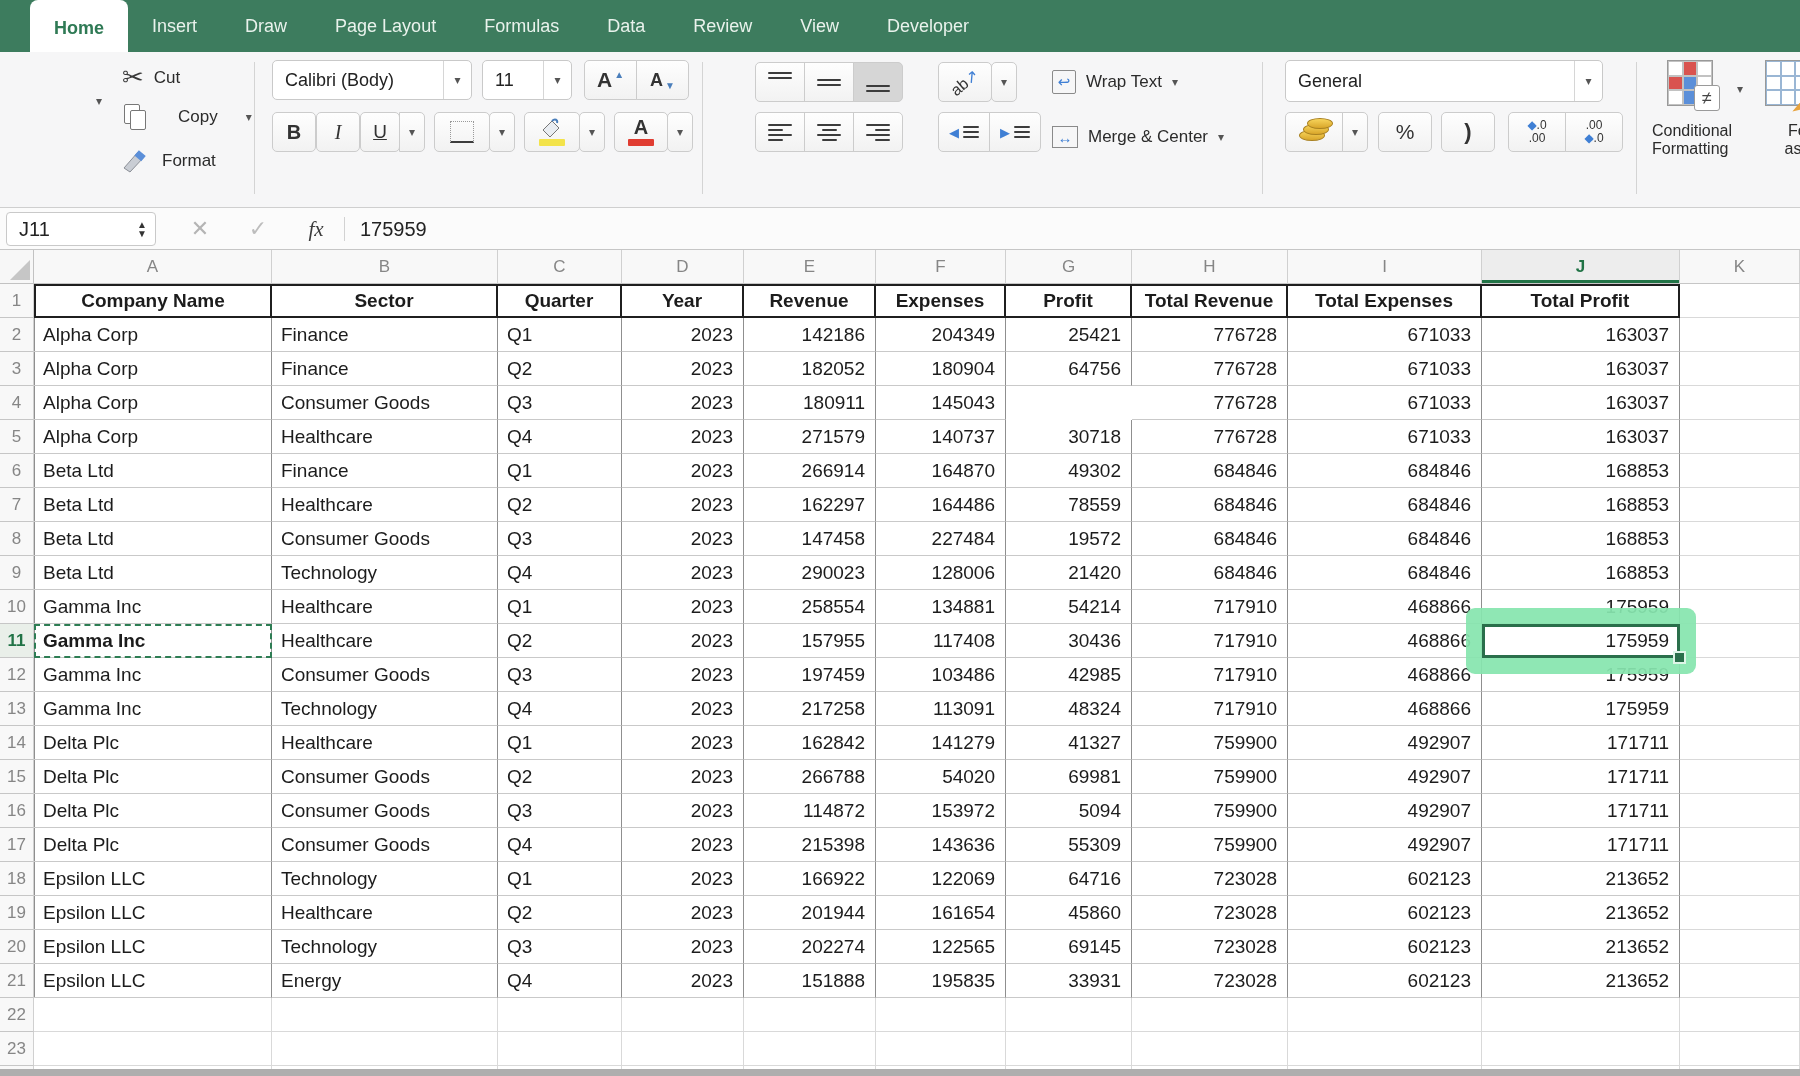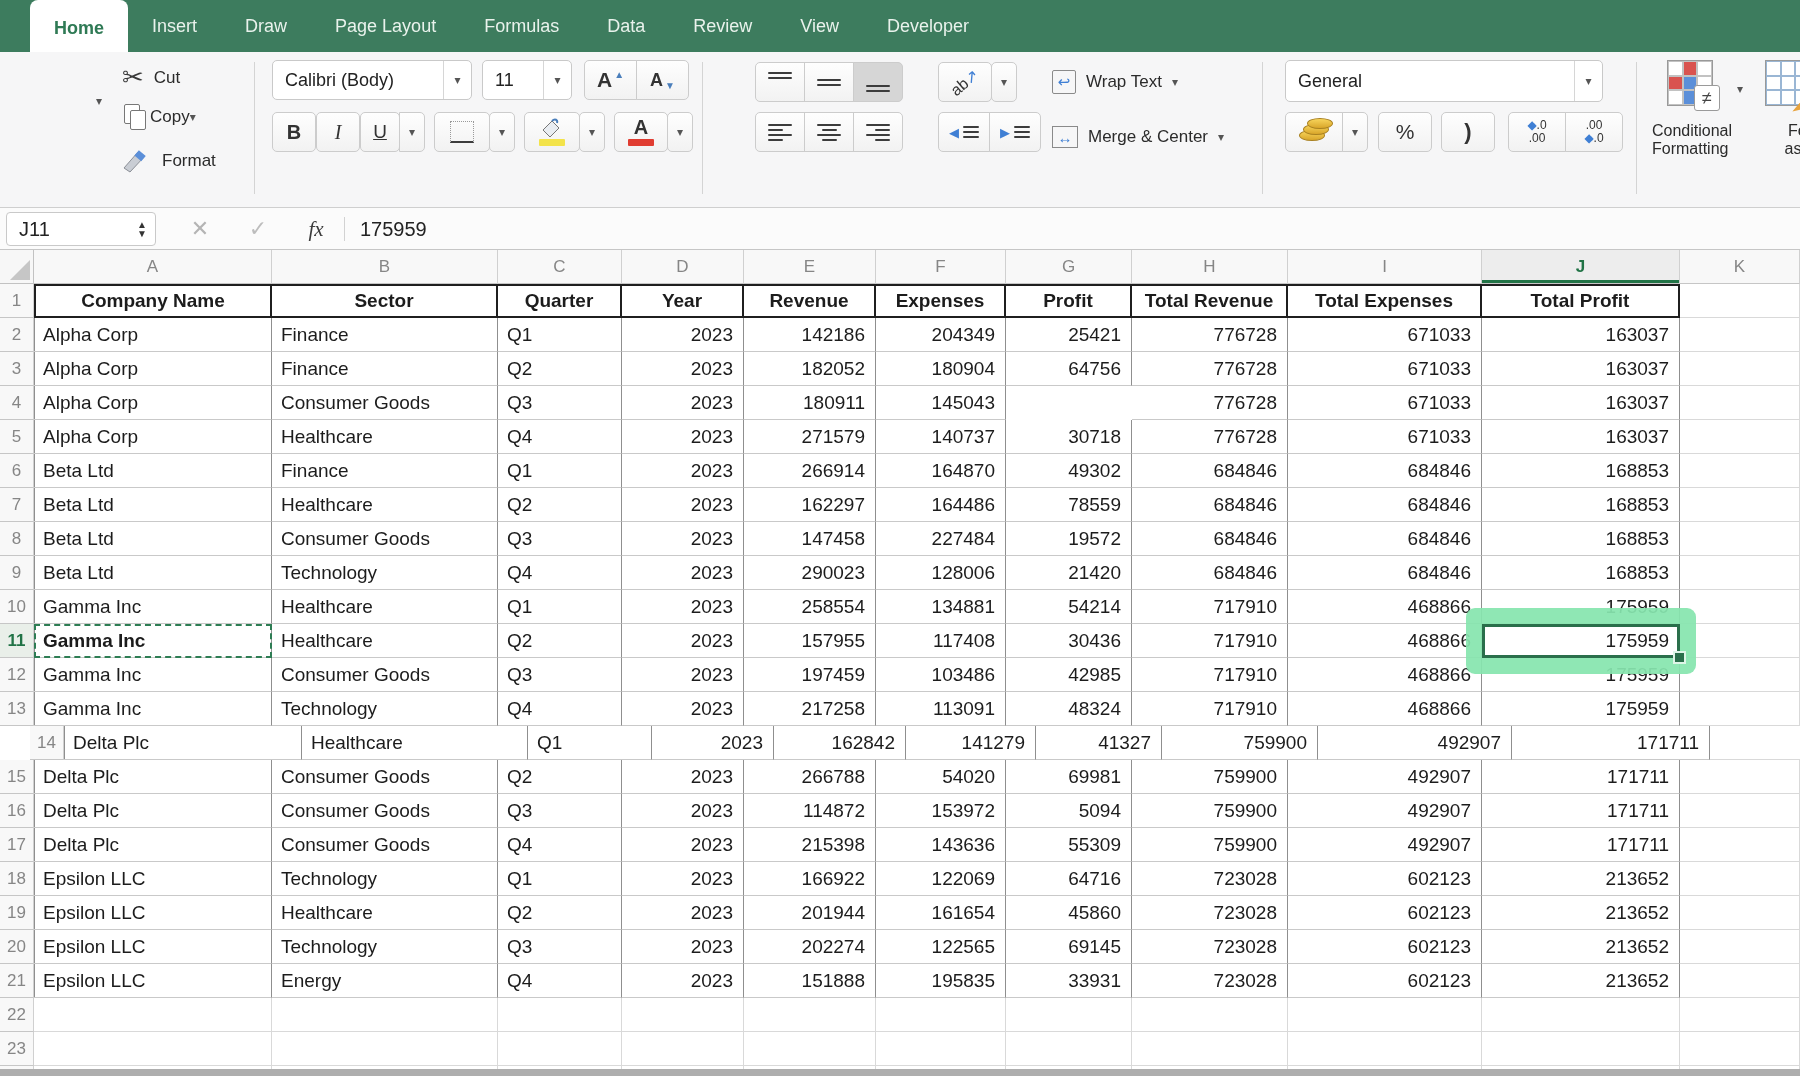--- a/index.html
+++ b/index.html
@@ -129,21 +129,21 @@
     </div>
 
   <div class="ribbon">
 
     <span class="dd" style="position:absolute;left:96px;top:42px;">▾</span>
 
     <div style="position:absolute;left:122px;top:10px;display:flex;align-items:center;gap:10px;">
       <span style="font-size:26px;color:#3a3a3a;">✂</span>
       <span class="rlabel" style="position:static;">Cut</span>
     </div>
-    <div style="position:absolute;left:124px;top:52px;display:flex;align-items:center;gap:0;">
+    <div style="position:absolute;left:124px;top:52px;display:flex;align-items:center;gap:28px;">
       <span class="pages">
           <div></div>
           <div></div>
         </span>
       <span class="rlabel" style="position:static;">Copy</span>
       <span class="dd">▾</span>
     </div>
     <div style="position:absolute;left:122px;top:96px;display:flex;align-items:center;gap:10px;">
       <svg width="30" height="26" viewBox="0 0 30 26">
         <polygon points="2,20 16,4 22,9 8,24" fill="#c9cdd4" stroke="#8b8f96"></polygon>
@@ -573,21 +573,21 @@
         <div class="gc tbl t-num" style="width: 122px;">2023</div>
         <div class="gc tbl t-num" style="width: 132px;">217258</div>
         <div class="gc tbl t-num" style="width: 130px;">113091</div>
         <div class="gc tbl t-num" style="width: 126px;">48324</div>
         <div class="gc tbl t-num" style="width: 156px;">717910</div>
         <div class="gc tbl t-num" style="width: 194px;">468866</div>
         <div class="gc tbl t-num" style="width: 198px;">175959</div>
         <div class="gc" style="width: 120px;"></div>
       </div>
       <div class="grow">
-        <div class="gc rowhead" style="width: 34px; margin-left: 30px;">14</div>
+        <div class="gc rowhead" style="width: 34px;">14</div>
         <div class="gc tbl firstcol t-left" style="width: 238px;">Delta Plc</div>
         <div class="gc tbl t-left" style="width: 226px;">Healthcare</div>
         <div class="gc tbl t-left" style="width: 124px;">Q1</div>
         <div class="gc tbl t-num" style="width: 122px;">2023</div>
         <div class="gc tbl t-num" style="width: 132px;">162842</div>
         <div class="gc tbl t-num" style="width: 130px;">141279</div>
         <div class="gc tbl t-num" style="width: 126px;">41327</div>
         <div class="gc tbl t-num" style="width: 156px;">759900</div>
         <div class="gc tbl t-num" style="width: 194px;">492907</div>
         <div class="gc tbl t-num" style="width: 198px;">171711</div>

